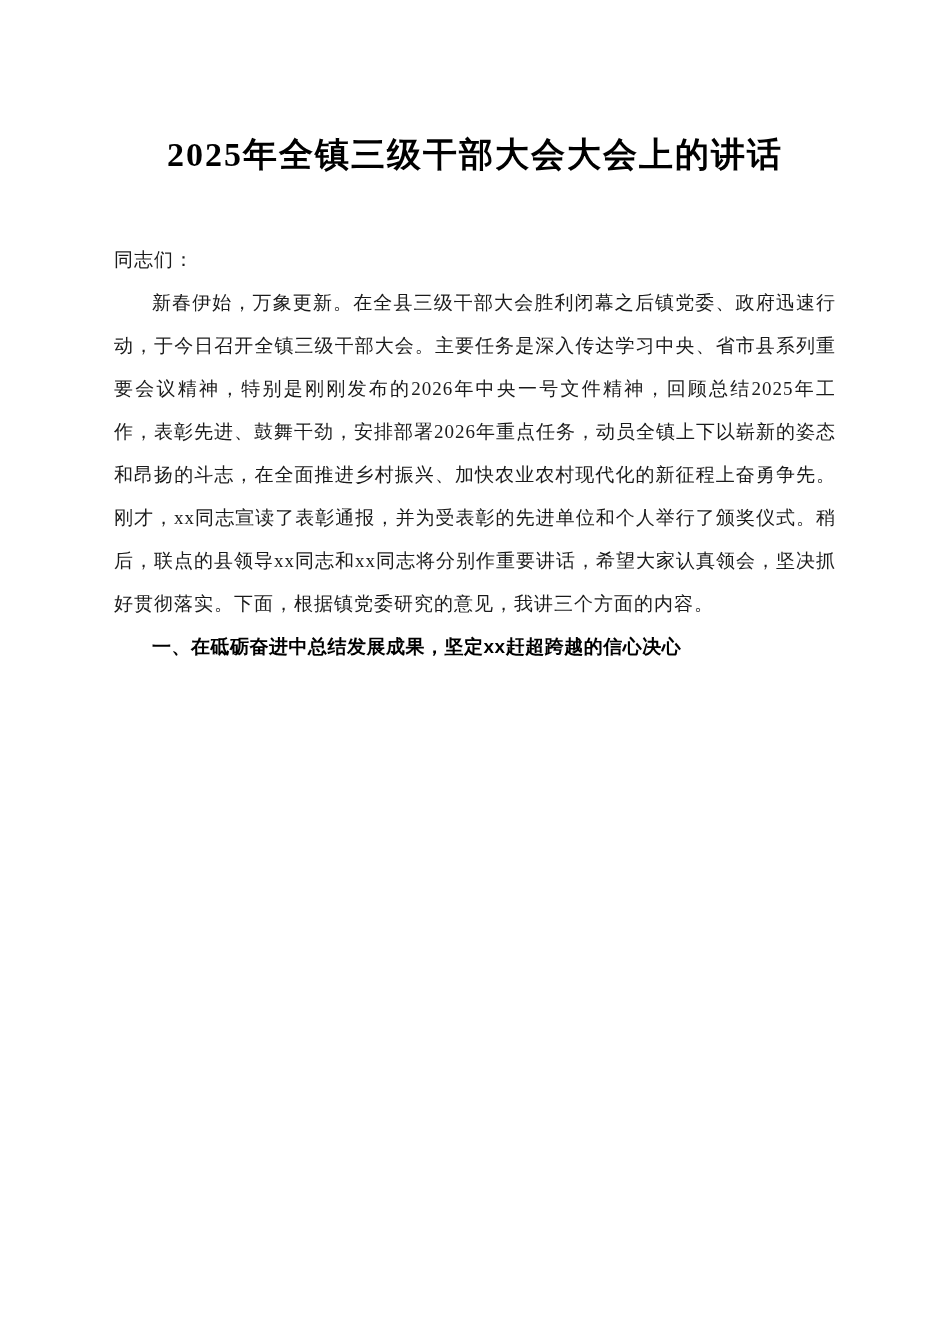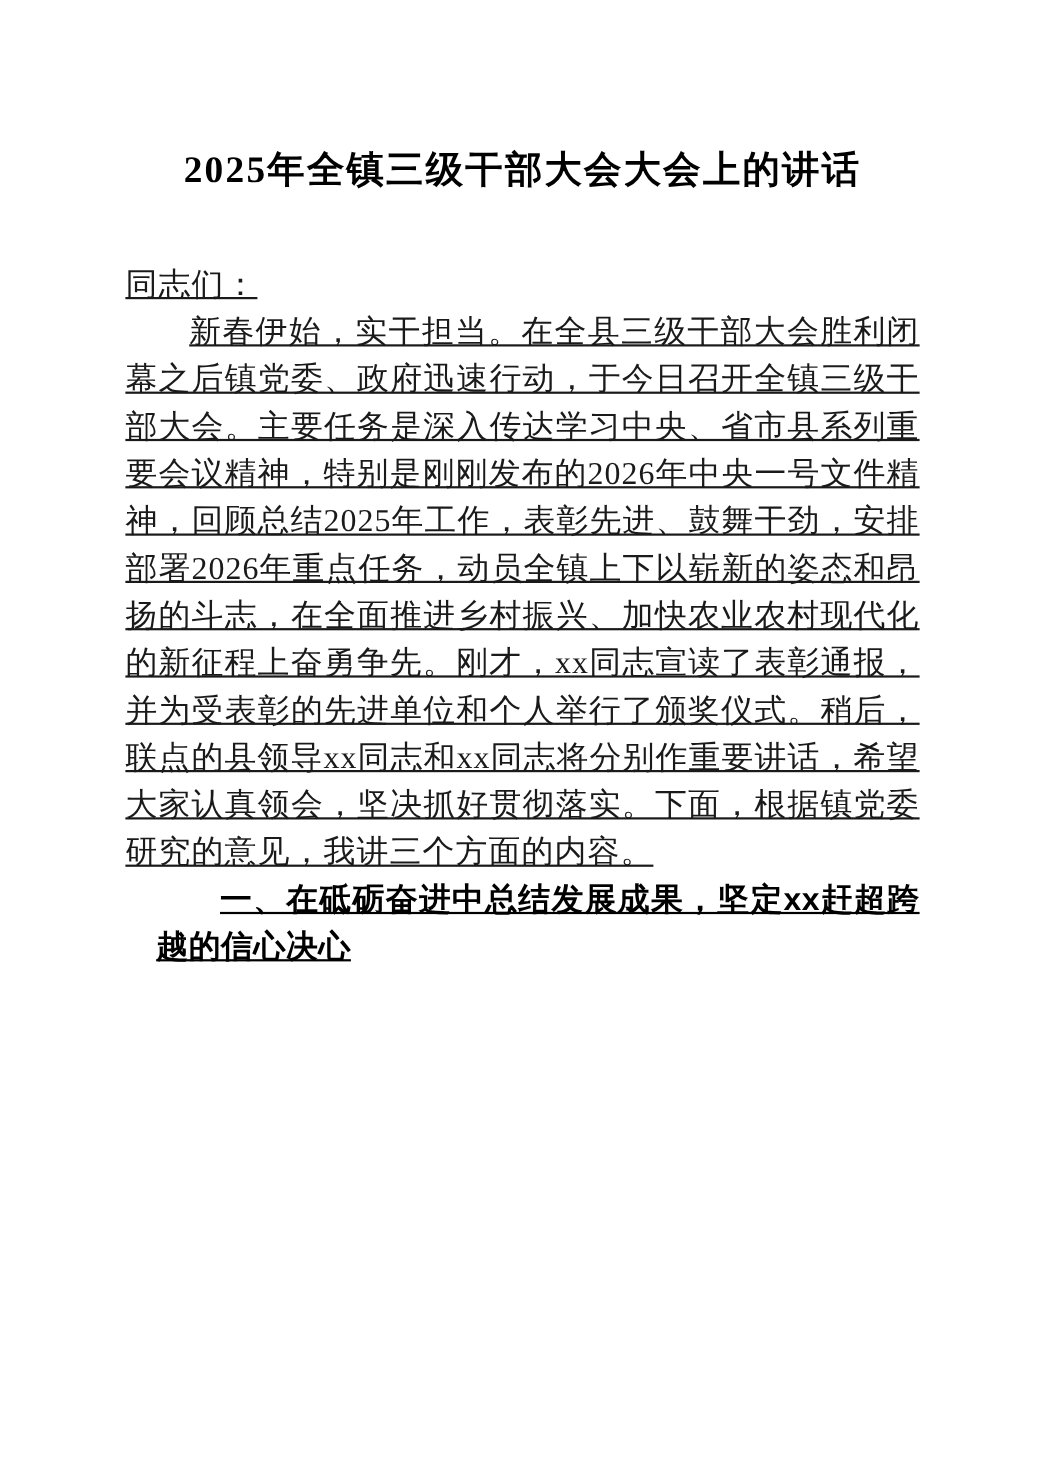--- a/index.html
+++ b/index.html
@@ -22,50 +22,48 @@
     font-family: "Liberation Serif", "DejaVu Serif", serif;
     font-size: 34px;
     font-weight: bold;
     text-align: center;
     letter-spacing: 2px;
     margin: 0 0 62px 0;
     line-height: 1.2;
   }
   .body-text {
     font-family: "Liberation Serif", "DejaVu Serif", serif;
-    font-size: 29px;
+    font-size: 19px;
     line-height: 43px;
     text-align: justify;
     text-justify: inter-ideograph;
     letter-spacing: 1px;
     margin: 0;
     color: #1a1a1a;
-    text-decoration: underline;
   }
   .salutation {
     text-indent: 0;
   }
   .para {
     text-indent: 2em;
   }
   .section-heading {
     font-family: "Liberation Sans", "DejaVu Sans", sans-serif;
     font-weight: bold;
     color: #000000;
     letter-spacing: 0.5px;
-    margin-left: 28px;
   }
 </style>
 </head>
 <body>
 
 <div class="page">
 
   <h1 class="doc-title">2025年全镇三级干部大会大会上的讲话</h1>
 
   <p class="body-text salutation">同志们：</p>
 
-  <p class="body-text para">新春伊始，实干担当。在全县三级干部大会胜利闭幕之后镇党委、政府迅速行动，于今日召开全镇三级干部大会。主要任务是深入传达学习中央、省市县系列重要会议精神，特别是刚刚发布的2026年中央一号文件精神，回顾总结2025年工作，表彰先进、鼓舞干劲，安排部署2026年重点任务，动员全镇上下以崭新的姿态和昂扬的斗志，在全面推进乡村振兴、加快农业农村现代化的新征程上奋勇争先。刚才，xx同志宣读了表彰通报，并为受表彰的先进单位和个人举行了颁奖仪式。稍后，联点的县领导xx同志和xx同志将分别作重要讲话，希望大家认真领会，坚决抓好贯彻落实。下面，根据镇党委研究的意见，我讲三个方面的内容。</p>
+  <p class="body-text para">新春伊始，万象更新。在全县三级干部大会胜利闭幕之后镇党委、政府迅速行动，于今日召开全镇三级干部大会。主要任务是深入传达学习中央、省市县系列重要会议精神，特别是刚刚发布的2026年中央一号文件精神，回顾总结2025年工作，表彰先进、鼓舞干劲，安排部署2026年重点任务，动员全镇上下以崭新的姿态和昂扬的斗志，在全面推进乡村振兴、加快农业农村现代化的新征程上奋勇争先。刚才，xx同志宣读了表彰通报，并为受表彰的先进单位和个人举行了颁奖仪式。稍后，联点的县领导xx同志和xx同志将分别作重要讲话，希望大家认真领会，坚决抓好贯彻落实。下面，根据镇党委研究的意见，我讲三个方面的内容。</p>
 
   <p class="body-text para section-heading">一、在砥砺奋进中总结发展成果，坚定xx赶超跨越的信心决心</p>
 
 
 </div>
 
 </body></html>

